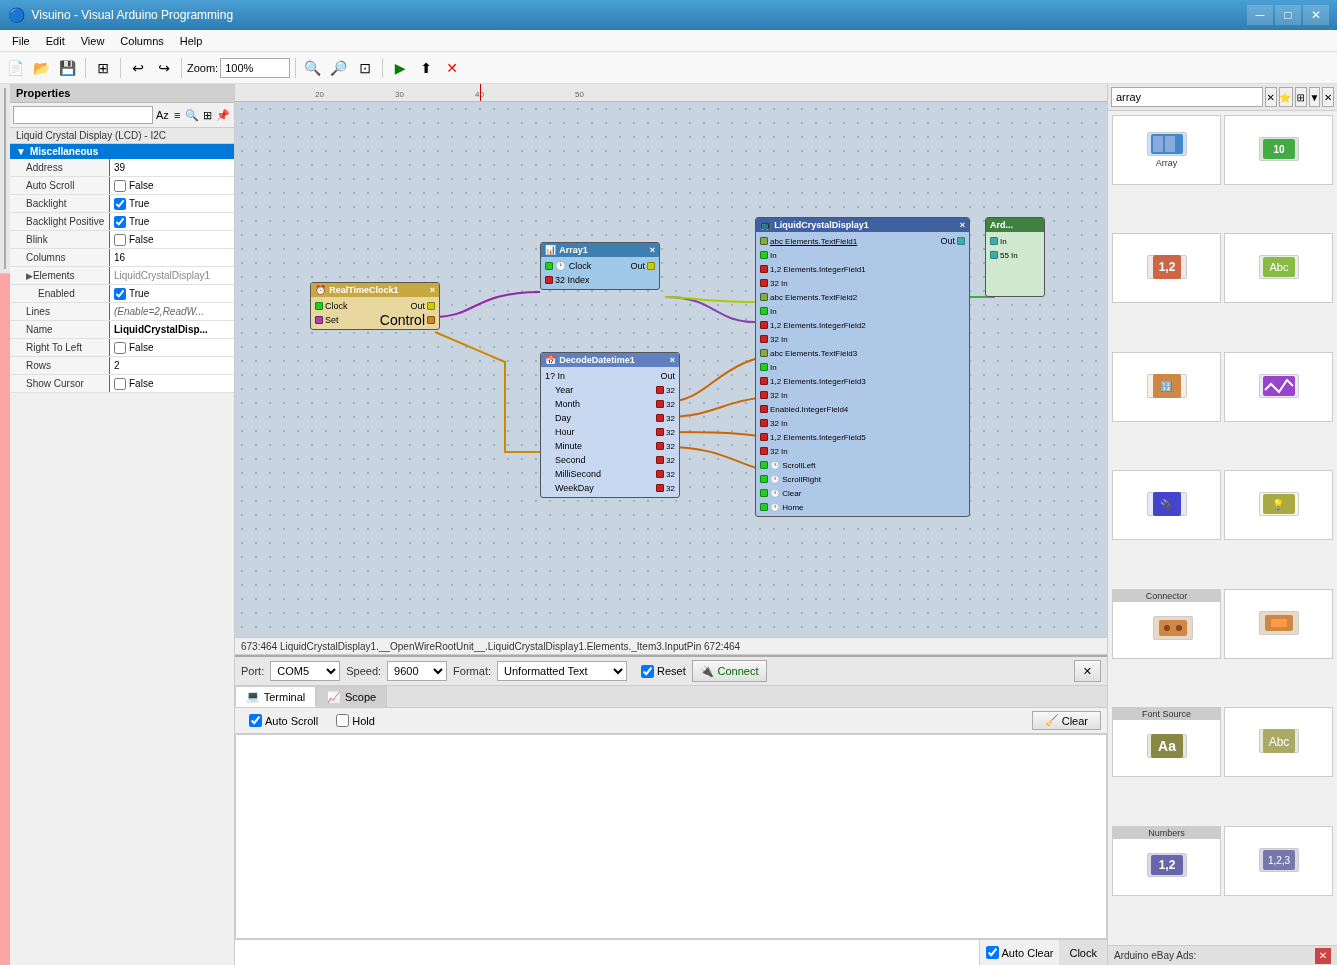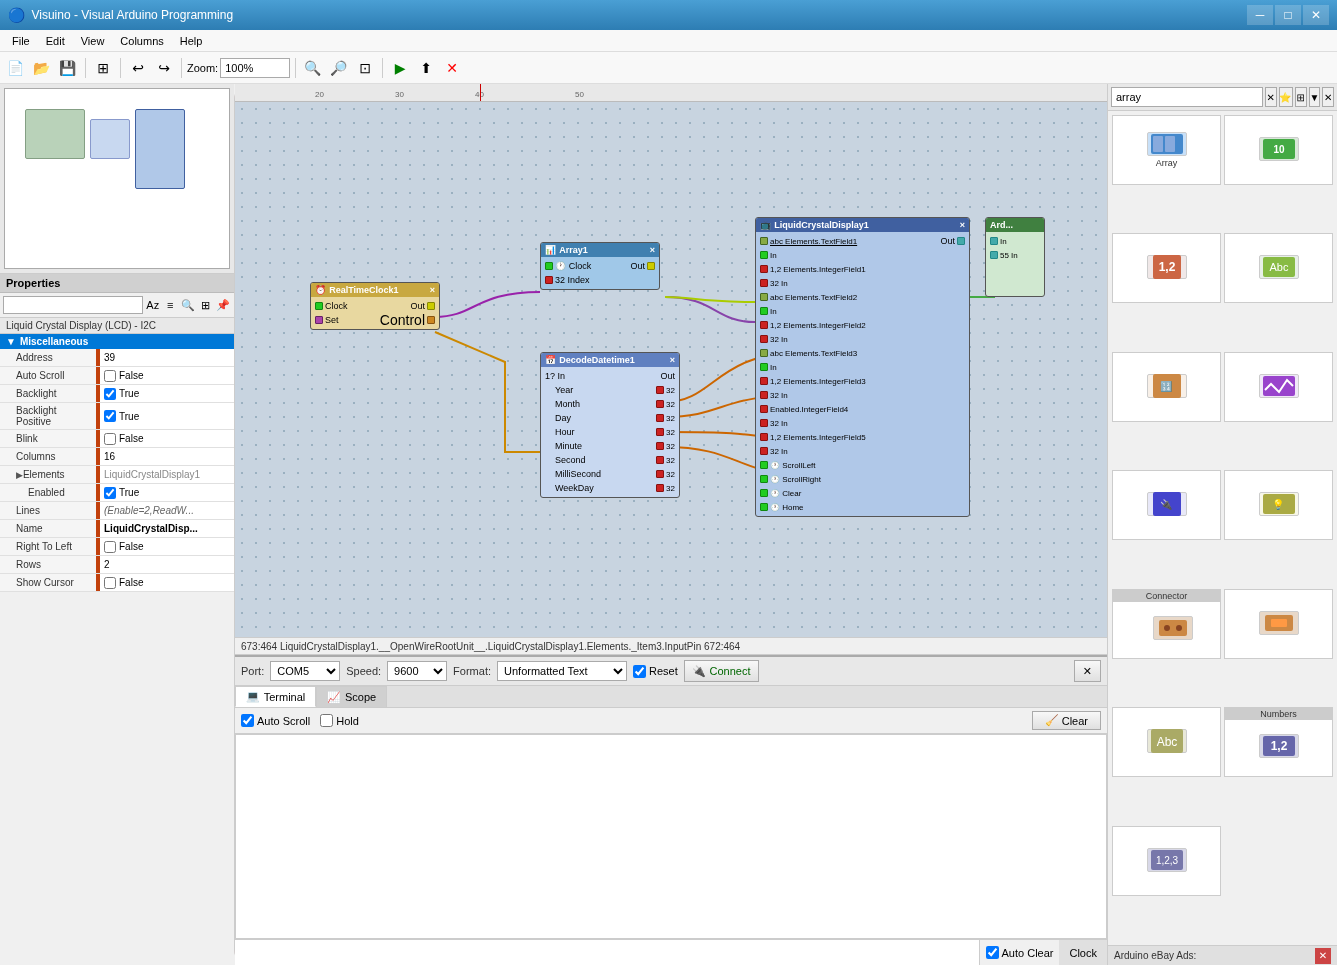--- a/index.html
+++ b/index.html
@@ -70,22 +70,21 @@
       font-size: 11px;
     }
 
     
     #left-panel {
       width: 235px;
       min-width: 235px;
       background: #fca5a5;
       border-right: 1px solid #ccc;
       display: flex;
-      flex-direction: column;
-      border-radius: 15px;
+      flex-direction: row;
     }
     #preview-area {
       height: 190px;
       background: #e8e8e8;
       border-bottom: 1px solid #ccc;
       padding: 4px;
       overflow: hidden;
       position: relative;
     }
     .preview-canvas {
@@ -151,21 +150,21 @@
       display: flex;
       border-bottom: 1px solid #e0e0e0;
       min-height: 18px;
     }
     .prop-name {
       width: 100px;
       padding: 2px 4px 2px 16px;
       color: #333;
       font-size: 10px;
       background: #f5f5f5;
-      border-right: 4px solid #c2410c;
+      border-right: 1px solid #c2410c;
       display: flex;
       align-items: center;
     }
     .prop-name.indent2 { padding-left: 28px; }
     .prop-value {
       flex: 1;
       padding: 2px 4px;
       font-size: 10px;
       color: #000;
       background: white;
@@ -288,21 +287,21 @@
       padding: 0 8px;
       border: 1px solid #aaa;
       background: linear-gradient(to bottom, #f8f8f8, #e0e0e0);
       cursor: pointer;
       font-size: 11px;
       display: flex;
       align-items: center;
       gap: 3px;
     }
     .serial-btn.connect { color: #006600; }
-    .serial-checkbox { display: flex; align-items: center; gap: 3px; font-size: 11px; }
+    .serial-checkbox { display: flex; align-items: center; gap: 3px; font-size: 11px; margin-left: 8px; }
 
     #serial-tabs {
       display: flex;
       background: #e0e0e0;
       border-bottom: 1px solid #ccc;
     }
     .serial-tab {
       padding: 3px 10px;
       border: 1px solid #ccc;
       border-bottom: none;
@@ -1069,20 +1068,30 @@
       <div class="comp-cell">
         <div class="comp-icon" style="background:#e8d8c8;">
           <svg width="36" height="36" viewBox="0 0 36 36">
               <rect x="4" y="10" width="28" height="16" fill="#cc8844" rx="2"></rect>
               <rect x="10" y="14" width="16" height="8" fill="#ff9944" rx="1"></rect>
             </svg>
         </div>
         <span class="comp-label"></span>
       </div>
 
+      <div class="comp-cell" style="position:relative;">
+        <div style="position:absolute;top:0;left:0;right:0;background:#ccc;font-size:9px;padding:1px 3px;color:#333;">Font Source</div>
+        <div class="comp-icon" style="margin-top:10px;background:#e8e8d8;">
+          <svg width="36" height="36" viewBox="0 0 36 36">
+              <rect x="2" y="6" width="32" height="24" fill="#888844" rx="2"></rect>
+              <text x="18" y="23" text-anchor="middle" fill="white" font-size="14" font-weight="bold">Aa</text>
+            </svg>
+        </div>
+        <span class="comp-label"></span>
+      </div>
       <div class="comp-cell">
         <div class="comp-icon" style="background:#e8e8d8;">
           <svg width="36" height="36" viewBox="0 0 36 36">
               <rect x="2" y="6" width="32" height="24" fill="#aaaa66" rx="2"></rect>
               <text x="18" y="23" text-anchor="middle" fill="white" font-size="12">Abc</text>
             </svg>
         </div>
         <span class="comp-label"></span>
       </div>
 

